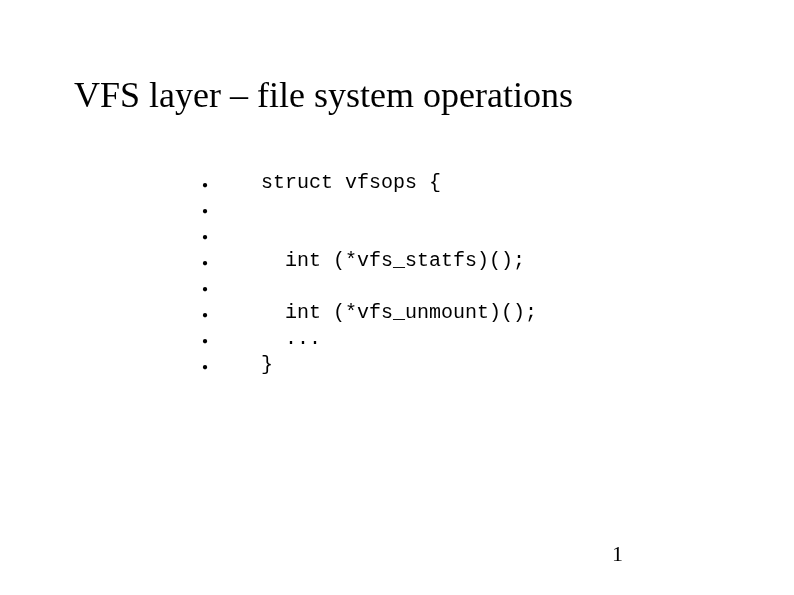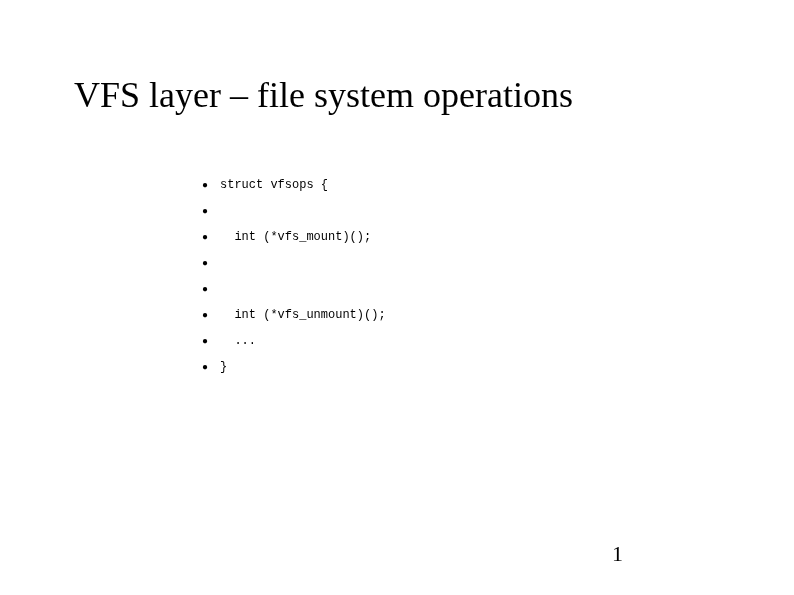--- a/index.html
+++ b/index.html
@@ -2,43 +2,43 @@
 <html><head>
 <meta charset="utf-8">
 <style>
   * { margin: 0; padding: 0; box-sizing: border-box; }
   html, body { width: 794px; height: 595px; background: #ffffff; font-family: "Times New Roman", Times, serif; color: #000; }
   .slide { position: relative; width: 661px; height: 595px; padding-left: 27px; }
   .title { position: absolute; left: 74px; top: 74px; font-size: 36px; font-weight: 400; letter-spacing: 0px; }
   .bullets { position: absolute; left: 202px; top: 170px; }
   .bullet-row { display: flex; align-items: baseline; line-height: 22px; }
   .bullet-dot { display: inline-block; width: 18px; font-size: 10px; line-height: 22px; font-family: Arial, sans-serif; text-align: left; padding-top: 4px; }
-  .code { font-family: "Courier New", Courier, monospace; font-size: 12px; white-space: pre; }
+  .code { font-family: "Courier New", Courier, monospace; font-size: 20px; white-space: pre; margin-left: 41px; }
   .page-number { position: absolute; right: 38px; bottom: 28px; font-size: 22px; font-family: "Times New Roman", Times, serif; }
 </style>
 </head>
 <body>
 
 <div class="slide">
   <h1 class="title">VFS layer – file system operations</h1>
 
   <div class="bullets">
     <div class="bullet-row">
       <span class="bullet-dot">●</span>
       <span class="code">struct vfsops {</span>
     </div>
     <div class="bullet-row">
       <span class="bullet-dot">●</span>
     </div>
     <div class="bullet-row">
       <span class="bullet-dot">●</span>
-      <span class="code">  int (*vfs_mount)();</span>
     </div>
     <div class="bullet-row">
       <span class="bullet-dot">●</span>
+      <span class="code">  int (*vfs_statfs)();</span>
     </div>
     <div class="bullet-row">
       <span class="bullet-dot">●</span>
     </div>
     <div class="bullet-row">
       <span class="bullet-dot">●</span>
       <span class="code">  int (*vfs_unmount)();</span>
     </div>
     <div class="bullet-row">
       <span class="bullet-dot">●</span>

